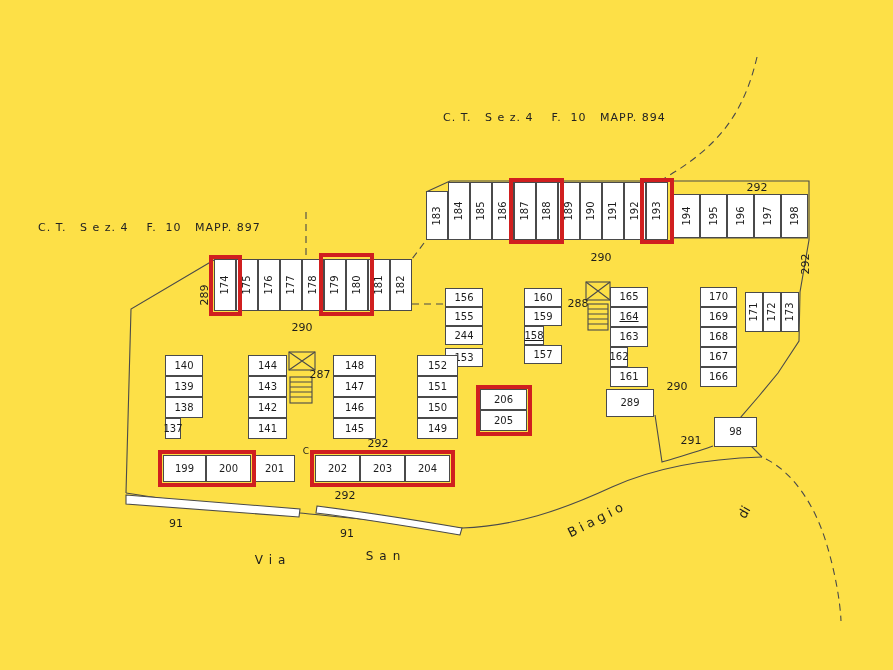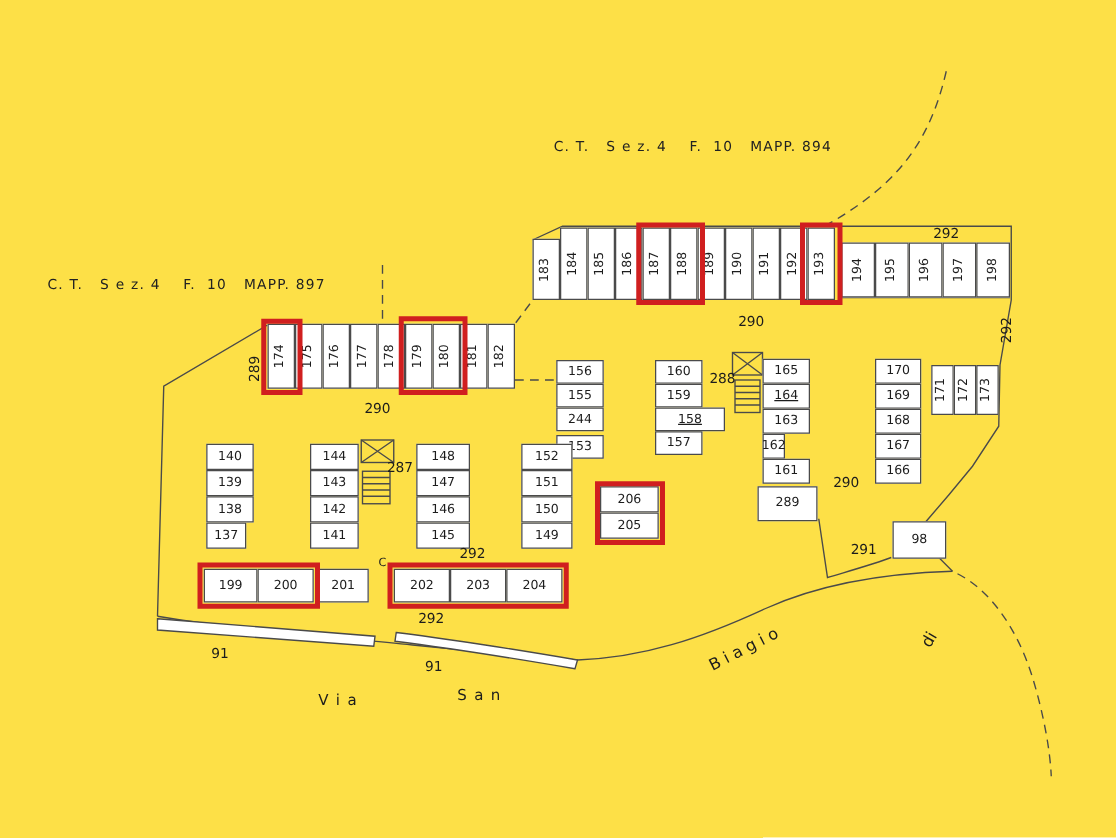--- a/index.html
+++ b/index.html
@@ -171,21 +171,21 @@
       </div>
       <div class="cell" style="left: 445px; top: 348px; width: 38px; height: 19px;">
         <span>153</span>
       </div>
       <div class="cell" style="left: 524px; top: 288px; width: 38px; height: 19px;">
         <span>160</span>
       </div>
       <div class="cell" style="left: 524px; top: 307px; width: 38px; height: 19px;">
         <span>159</span>
       </div>
-      <div class="cell" style="left: 524px; top: 326px; width: 56px; height: 19px; text-decoration: underline;">
+      <div class="cell" style="left: 524px; top: 326px; width: 20px; height: 19px; text-decoration: underline;">
         <span>158</span>
       </div>
       <div class="cell" style="left: 524px; top: 345px; width: 38px; height: 19px;">
         <span>157</span>
       </div>
       <div class="cell" style="left: 610px; top: 287px; width: 38px; height: 20px;">
         <span>165</span>
       </div>
       <div class="cell" style="left: 610px; top: 307px; width: 38px; height: 20px; text-decoration: underline;">
         <span>164</span>
@@ -225,21 +225,21 @@
       </div>
       <div class="cell" style="left: 165px; top: 355px; width: 38px; height: 21px;">
         <span>140</span>
       </div>
       <div class="cell" style="left: 165px; top: 376px; width: 38px; height: 21px;">
         <span>139</span>
       </div>
       <div class="cell" style="left: 165px; top: 397px; width: 38px; height: 21px;">
         <span>138</span>
       </div>
-      <div class="cell" style="left: 165px; top: 418px; width: 32px; height: 21px;">
+      <div class="cell" style="left: 165px; top: 418px; width: 16px; height: 21px;">
         <span>137</span>
       </div>
       <div class="cell" style="left: 248px; top: 355px; width: 39px; height: 21px;">
         <span>144</span>
       </div>
       <div class="cell" style="left: 248px; top: 376px; width: 39px; height: 21px;">
         <span>143</span>
       </div>
       <div class="cell" style="left: 248px; top: 397px; width: 39px; height: 21px;">
         <span>142</span>

